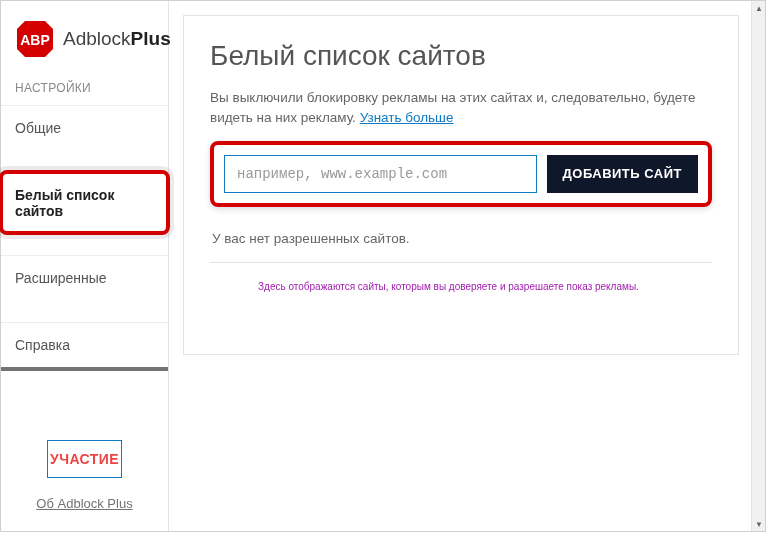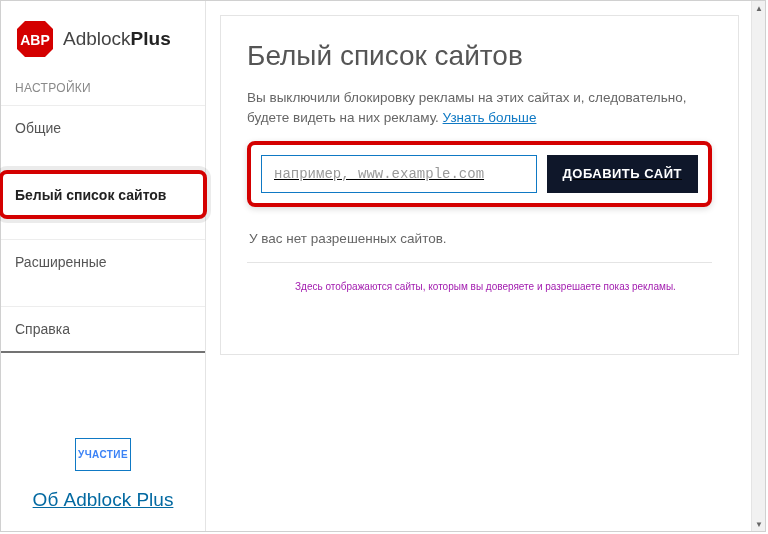--- a/index.html
+++ b/index.html
@@ -29,21 +29,21 @@
     position: absolute;
     width: 14px; height: 14px;
     display: flex; align-items: center; justify-content: center;
     font-size: 8px; color: #666;
   }
   .scrollbar .up { top: 0; }
   .scrollbar .down { bottom: 0; }
 
   
   .sidebar {
-    width: 205px;
+    width: 168px;
     border-right: 1px solid #e4e4e4;
     display: flex;
     flex-direction: column;
     padding-top: 12px;
   }
   .brand {
     display: flex;
     align-items: center;
     gap: 8px;
     padding: 6px 14px 18px 14px;
@@ -70,53 +70,53 @@
     gap: 22px;
   }
   .nav-item {
     font-size: 14px;
     color: #555;
     padding: 14px 14px;
     border-top: 1px solid #ededed;
     cursor: pointer;
     position: relative;
   }
-  .nav-item:last-child { border-bottom: 2px solid #737373; }
+  .nav-item:last-child { border-bottom: 4px solid #737373; }
   .nav-item.active {
     color: #222;
     font-weight: 600;
   }
   .nav-item.highlighted {
     outline: 4px solid #d40000;
     outline-offset: -2px;
     border-radius: 6px;
     box-shadow: 0 0 0 6px rgba(0,0,0,0.08);
   }
 
   .sidebar-bottom {
     margin-top: auto;
     padding: 18px 14px 20px 14px;
     text-align: center;
   }
   .participate-btn {
     display: inline-block;
     border: 1px solid #0f79c4;
-    color: #3b82f6;
+    color: #ef4444;
     background: #fff;
-    font-size: 10px;
+    font-size: 14px;
     font-weight: 700;
     letter-spacing: .4px;
     padding: 10px 2px;
     cursor: pointer;
   }
   .about-link {
     display: block;
     margin-top: 18px;
-    font-size: 19px;
-    color: #0369a1;
+    font-size: 13px;
+    color: #737373;
     text-decoration: underline;
     cursor: pointer;
   }
 
   
   .main {
     flex: 1;
     padding: 14px 26px 14px 14px;
   }
   .panel {
@@ -146,21 +146,20 @@
     border: 4px solid #d40000;
     border-radius: 8px;
     padding: 10px 10px;
     box-shadow: 0 2px 6px rgba(0,0,0,0.15);
     margin-bottom: 18px;
   }
   .add-row {
     display: flex;
     gap: 10px;
     align-items: stretch;
-    text-decoration: underline;
   }
   .url-input {
     flex: 1;
     border: 1px solid #0f79c4;
     font-family: Consolas, "Courier New", monospace;
     font-size: 14px;
     color: #888;
     padding: 10px 12px;
     outline: none;
   }

